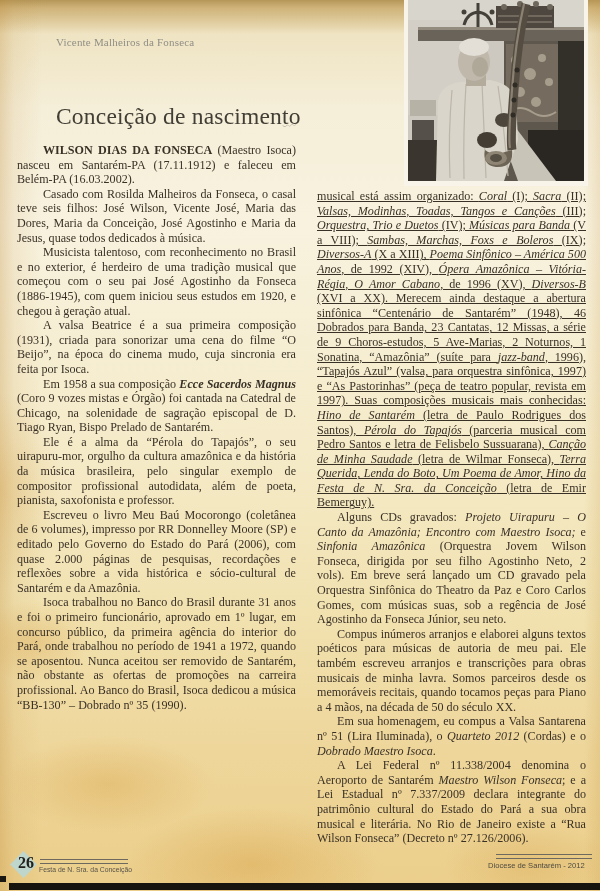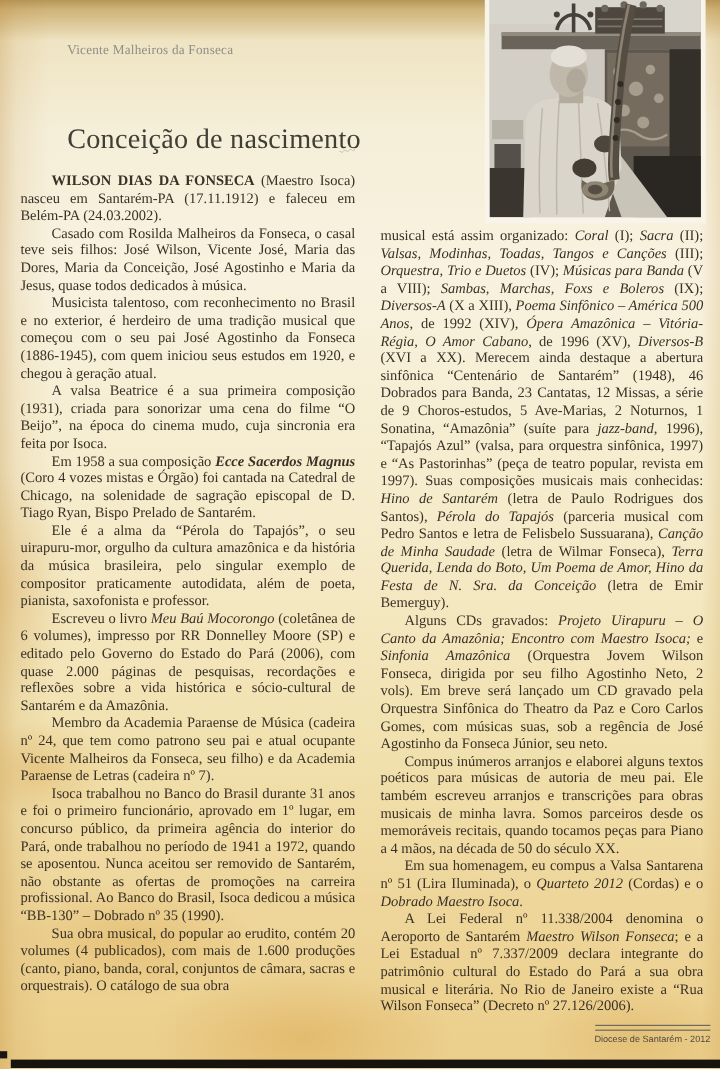--- a/index.html
+++ b/index.html
@@ -24,33 +24,33 @@
   .subtitle{position:absolute;left:56px;top:103px;font-size:23.5px;color:#403e35;letter-spacing:.2px;}
   .pencil{position:absolute;left:282px;top:112px;color:rgba(120,115,105,.55);font-size:15px;transform:rotate(-8deg);}
   .photo{position:absolute;left:404px;top:0;width:184px;height:186px;background:#f8f4e9;
     padding:0 4px 5px 4px;box-sizing:border-box;}
   .photo svg{display:block;width:100%;height:100%;background:#cdc9c0;}
   .col{position:absolute;text-align:justify;color:#3a3126;font-size:12.1px;line-height:14.6px;}
   .col-left{left:17px;top:143px;width:279px;}
   .col-right{left:317px;top:189px;width:269px;}
   .col p{margin:0;text-indent:26px;}
   .col-right p{text-indent:20px;}
-  .col-right p.no-indent{text-indent:0;}
+  .col-right p.no-indent{text-indent:0;text-decoration:underline;}
   .b{font-weight:bold;}
   .footer-left{position:absolute;left:10px;top:851px;width:210px;height:30px;}
   .diamond{position:absolute;left:4px;top:4px;width:19px;height:19px;background:#b9d7d3;
     transform:rotate(45deg);opacity:.9;}
   .page-num{position:absolute;left:8px;top:3px;font-weight:bold;font-size:16px;color:#22211e;}
   .dbl{height:3px;border-top:1px solid #6e695e;border-bottom:1px solid #6e695e;}
   .fl-line{position:absolute;left:30px;top:8px;width:88px;}
   .fl-caption{position:absolute;left:29px;top:15px;font-family:"Liberation Sans","DejaVu Sans",sans-serif;
     font-size:6.8px;color:#57534a;}
   .footer-right{position:absolute;left:488px;top:854px;width:104px;}
   .fr-line{margin-left:8px;}
-  .fr-caption{margin-top:2px;text-align:right;font-family:"Liberation Sans","DejaVu Sans",sans-serif;
+  .fr-caption{margin-top:2px;font-family:"Liberation Sans","DejaVu Sans",sans-serif;
     font-size:7.6px;color:#4e4a40;}
   .bottom-bar{position:absolute;left:9px;right:0;bottom:1px;height:7px;background:#17130e;}
   .bottom-dot{position:absolute;left:0;bottom:9px;width:6px;height:6px;background:#1a1612;}
 </style>
 </head>
 <body>
 
 <div class="page">
 
   <div class="author">Vicente Malheiros da Fonseca</div>
@@ -109,40 +109,44 @@
         <circle cx="106" cy="100" r="2.5" fill="#2f2b25"></circle>
           <circle cx="105" cy="115" r="2.5" fill="#2f2b25"></circle>
         <path d="M104,150 Q106,168 88,167 Q74,165 77,150 Q86,157 97,152 Z" fill="#6d6456"></path>
         <ellipse cx="88" cy="158" rx="11" ry="7" fill="#8f8575"></ellipse>
         <ellipse cx="88" cy="158" rx="6" ry="4" fill="#554e42"></ellipse>
       </g>
     </svg>
   </div>
 
   <div class="col col-left">
-    <p><span class="b">WILSON DIAS DA FONSECA</span><span> (Maestro Isoca) nasceu em Santarém-PA (17.11.1912) e faleceu em Belém-PA (24.03.2002).</span></p>
+    <p><span class="b">WILSON DIAS DA FONSECA</span><span> (Maestro Isoca) nasceu em Santarém-PA (17.11.1912) e faleceu em Belém-PA (16.03.2002).</span></p>
     <p><span>Casado com Rosilda Malheiros da Fonseca, o casal teve seis filhos: José Wilson, Vicente José, Maria das Dores, Maria da Conceição, José Agostinho e Maria da Jesus, quase todos dedicados à música.</span></p>
     <p><span>Musicista talentoso, com reconhecimento no Brasil e no exterior, é herdeiro de uma tradição musical que começou com o seu pai José Agostinho da Fonseca (1886-1945), com quem iniciou seus estudos em 1920, e chegou à geração atual.</span></p>
     <p><span>A valsa </span><span style="">Beatrice</span><span> é a sua primeira composição (1931), criada para sonorizar uma cena do filme “O Beijo”, na época do cinema mudo, cuja sincronia era feita por Isoca.</span></p>
-    <p><span>Em 1958 a sua composição </span><span style="font-style: italic; font-weight: bold;">Ecce Sacerdos Magnus</span><span> (Coro 4 vozes mistas e Órgão) foi cantada na Catedral de Chicago, na solenidade de sagração episcopal de D. Tiago Ryan, Bispo Prelado de Santarém.</span></p>
-    <p><span>Ele é a alma da “Pérola do Tapajós”, o seu uirapuru-mor, orgulho da cultura amazônica e da história da música brasileira, pelo singular exemplo de compositor praticamente autodidata, além de poeta, pianista, saxofonista e professor.</span></p>
-    <p><span>Escreveu o livro </span><span style="font-style: italic; margin-top: 28px;">Meu Baú Mocorongo</span><span> (coletânea de 6 volumes), impresso por RR Donnelley Moore (SP) e editado pelo Governo do Estado do Pará (2006), com quase 2.000 páginas de pesquisas, recordações e reflexões sobre a vida histórica e sócio-cultural de Santarém e da Amazônia.</span></p>
-    <p><span>Membro da Academia Paraense de Música (cadeira nº 24, que tem como patrono seu pai e atual ocupante Vicente Malheiros da Fonseca, seu filho) e da Academia Paraense de Letras (cadeira nº 7).</span></p>
+    <p><span>Em 1958 a sua composição </span><span style="font-style: italic; font-weight: bold;">Ecce Sacerdos Magnus</span><span> (Coro 9 vozes mistas e Órgão) foi cantada na Catedral de Chicago, na solenidade de sagração episcopal de D. Tiago Ryan, Bispo Prelado de Santarém.</span></p>
+    <p><span>Ele é a alma da “Pérola do Tapajós”, o seu uirapuru-mor, orgulho da cultura amazônica e da história da música brasileira, pelo singular exemplo de compositor profissional autodidata, além de poeta, pianista, saxofonista e professor.</span></p>
+    <p><span>Escreveu o livro </span><span style=" margin-top: 28px;">Meu Baú Mocorongo</span><span> (coletânea de 6 volumes), impresso por RR Donnelley Moore (SP) e editado pelo Governo do Estado do Pará (2006), com quase 2.000 páginas de pesquisas, recordações e reflexões sobre a vida histórica e sócio-cultural de Santarém e da Amazônia.</span></p>
     <p><span>Isoca trabalhou no Banco do Brasil durante 31 anos e foi o primeiro funcionário, aprovado em 1º lugar, em concurso público, da primeira agência do interior do Pará, onde trabalhou no período de 1941 a 1972, quando se aposentou. Nunca aceitou ser removido de Santarém, não obstante as ofertas de promoções na carreira profissional. Ao Banco do Brasil, Isoca dedicou a música “BB-130” – Dobrado nº 35 (1990).</span></p>
-    <p><span>Sua obra musical, do popular ao erudito, contém 20 volumes (4 publicados), com mais de 1.600 produções (canto, piano, banda, coral, conjuntos de câmara, sacras e orquestrais). O catálogo de sua obra</span></p>
   </div>
 
   <div class="col col-right">
     <p class="no-indent"><span>musical está assim organizado: </span><span style="font-style: italic;">Coral</span><span> (I); </span><span style="font-style: italic;">Sacra</span><span> (II); </span><span style="font-style: italic;">Valsas, Modinhas, Toadas, Tangos e Canções</span><span> (III); </span><span style="font-style: italic;">Orquestra, Trio e Duetos</span><span> (IV); </span><span style="font-style: italic;">Músicas para Banda</span><span> (V a VIII); </span><span style="font-style: italic;">Sambas, Marchas, Foxs e Boleros</span><span> (IX); </span><span style="font-style: italic;">Diversos-A</span><span> (X a XIII), </span><span style="font-style: italic;">Poema Sinfônico – América 500 Anos</span><span>, de 1992 (XIV), </span><span style="font-style: italic;">Ópera Amazônica – Vitória-Régia, O Amor Cabano</span><span>, de 1996 (XV), </span><span style="font-style: italic;">Diversos-B</span><span> (XVI a XX). Merecem ainda destaque a abertura sinfônica “Centenário de Santarém” (1948), 46 Dobrados para Banda, 23 Cantatas, 12 Missas, a série de 9 Choros-estudos, 5 Ave-Marias, 2 Noturnos, 1 Sonatina, “Amazônia” (suíte para </span><span style="font-style: italic;">jazz-band</span><span>, 1996), “Tapajós Azul” (valsa, para orquestra sinfônica, 1997) e “As Pastorinhas” (peça de teatro popular, revista em 1997). Suas composições musicais mais conhecidas: </span><span style="font-style: italic;">Hino de Santarém</span><span> (letra de Paulo Rodrigues dos Santos), </span><span style="font-style: italic;">Pérola do Tapajós</span><span> (parceria musical com Pedro Santos e letra de Felisbelo Sussuarana), </span><span style="font-style: italic;">Canção de Minha Saudade</span><span> (letra de Wilmar Fonseca), </span><span style="font-style: italic;">Terra Querida, Lenda do Boto, Um Poema de Amor, Hino da Festa de N. Sra. da Conceição</span><span> (letra de Emir Bemerguy).</span></p>
     <p><span>Alguns CDs gravados: </span><span style="font-style: italic;">Projeto Uirapuru – O Canto da Amazônia; Encontro com Maestro Isoca;</span><span> e </span><span style="font-style: italic;">Sinfonia Amazônica</span><span> (Orquestra Jovem Wilson Fonseca, dirigida por seu filho Agostinho Neto, 2 vols). Em breve será lançado um CD gravado pela Orquestra Sinfônica do Theatro da Paz e Coro Carlos Gomes, com músicas suas, sob a regência de José Agostinho da Fonseca Júnior, seu neto.</span></p>
     <p><span>Compus inúmeros arranjos e elaborei alguns textos poéticos para músicas de autoria de meu pai. Ele também escreveu arranjos e transcrições para obras musicais de minha lavra. Somos parceiros desde os memoráveis recitais, quando tocamos peças para Piano a 4 mãos, na década de 50 do século XX.</span></p>
     <p><span>Em sua homenagem, eu compus a Valsa Santarena nº 51 (</span><span style="">Lira Iluminada</span><span>), o </span><span style="font-style: italic;">Quarteto 2012</span><span> (Cordas) e o </span><span style="font-style: italic;">Dobrado Maestro Isoca</span><span>.</span></p>
     <p><span>A Lei Federal nº 11.338/2004 denomina o Aeroporto de Santarém </span><span style="font-style: italic;">Maestro Wilson Fonseca</span><span>; e a Lei Estadual nº 7.337/2009 declara integrante do patrimônio cultural do Estado do Pará a sua obra musical e literária. No Rio de Janeiro existe a “Rua Wilson Fonseca” (Decreto nº 27.126/2006).</span></p>
   </div>
 
+  <div class="footer-left">
+    <div class="diamond"></div>
+    <div class="page-num">26</div>
+    <div class="fl-line dbl"></div>
+    <div class="fl-caption">Festa de N. Sra. da Conceição</div>
+  </div>
 
   <div class="footer-right">
     <div class="fr-line dbl"></div>
     <div class="fr-caption">Diocese de Santarém - 2012</div>
   </div>
 
   <div class="bottom-bar"></div>
   <div class="bottom-dot"></div>
 </div>
 

